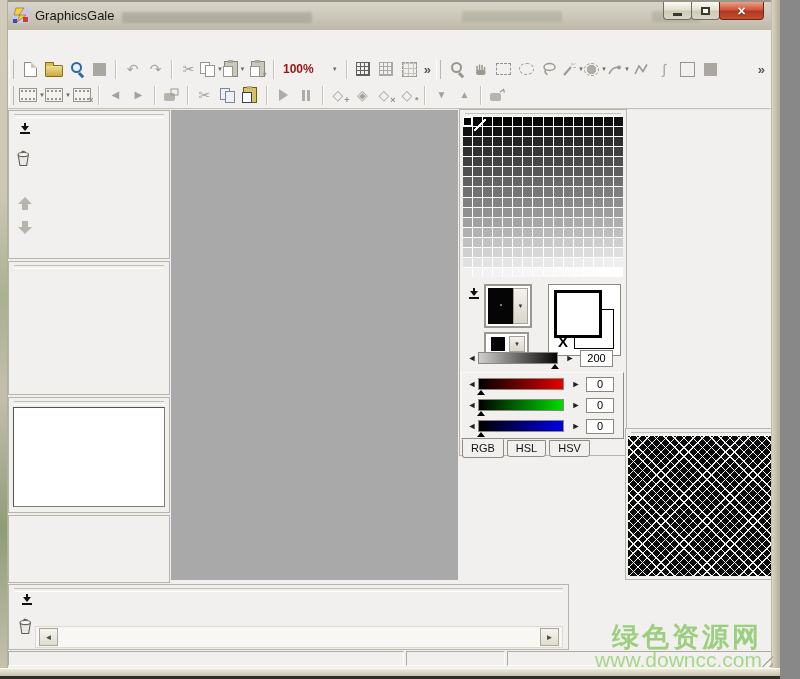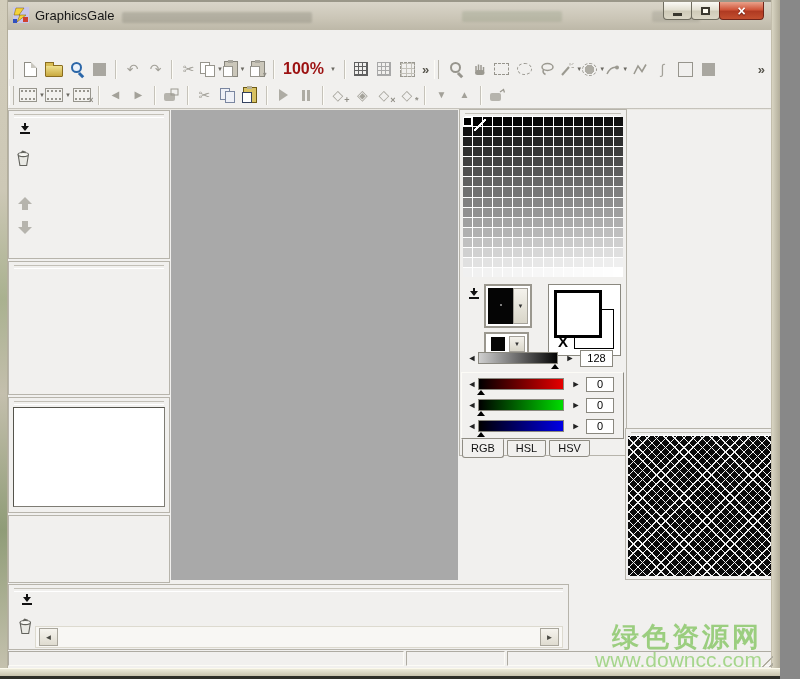--- a/index.html
+++ b/index.html
@@ -45,21 +45,21 @@
   .tb1{top:56px;} .tb2{top:82px;}
   .hline{position:absolute;left:7px;right:8px;top:108px;height:2px;
          background:linear-gradient(#b3b0a7,#fcfbf6);}
   .grip{width:3px;height:19px;border-left:1px solid #fdfcf7;border-right:1px solid #b9b6ad;margin:0 5px 0 2px;}
   .sep{width:1px;height:19px;background:#c6c3ba;border-right:1px solid #fdfcf7;margin:0 4px;}
   .tbtn{min-width:23px;height:22px;display:flex;align-items:center;justify-content:center;position:relative;}
   .dd{font-size:6px;color:#6b6962;margin-left:2px;}
   .glyph{color:#a3a199;font-size:14px;line-height:14px;}
   .glyph.sm{font-size:10px;}
   .zoom-ctl{display:flex;align-items:center;padding:2px 4px;}
-  .zoom-val{color:#9c1111;font-weight:bold;font-size:16px;margin-right:4px;}
+  .zoom-val{color:#9c1111;font-weight:bold;font-size:12px;margin-right:16px;}
   .chev{font-size:13px;font-weight:bold;color:#57554d;padding:0 3px;}
   .chev-end{margin-left:auto;margin-right:4px;}
   
   .ic-page{width:11px;height:13px;background:#fff;border:1px solid #8f8d85;position:relative;}
   .ic-page::before{content:"";position:absolute;right:-1px;top:-1px;border:3px solid;
       border-color:#f1f0ee #f1f0ee #c9c7bf #c9c7bf;}
   .ic-folder{position:relative;width:16px;height:10px;background:linear-gradient(#efe08e,#c9a93f);
       border:1px solid #8a6d1f;border-radius:1px;margin-top:4px;}
   .ic-folder::before{content:"";position:absolute;left:-1px;top:-4px;width:7px;height:3px;
       background:#d9bd55;border:1px solid #8a6d1f;border-bottom:none;}
@@ -752,21 +752,21 @@
       <span class="sw-back"></span>
       <span class="sw-front"></span>
       <span class="sw-x">X</span>
     </div>
     <div class="slider-row alpha-row">
       <span class="arr-btn">◄</span>
       <span class="slide alpha-bar">
           <span class="mark" style="left:72px;"></span>
         </span>
       <span class="arr-btn" style="margin-left:6px;">►</span>
-      <span class="val-box alpha-val">128</span>
+      <span class="val-box alpha-val">200</span>
     </div>
     <div class="rgb-panel">
       <div class="slider-row ch-row" style="top:2px;">
         <span class="arr-btn">◄</span>
         <span class="slide ch-bar ch-red">
             <span class="mark" style="left:-2px;"></span>
           </span>
         <span class="arr-btn" style="margin-left:6px;">►</span>
         <span class="val-box ch-val">0</span>
       </div>

